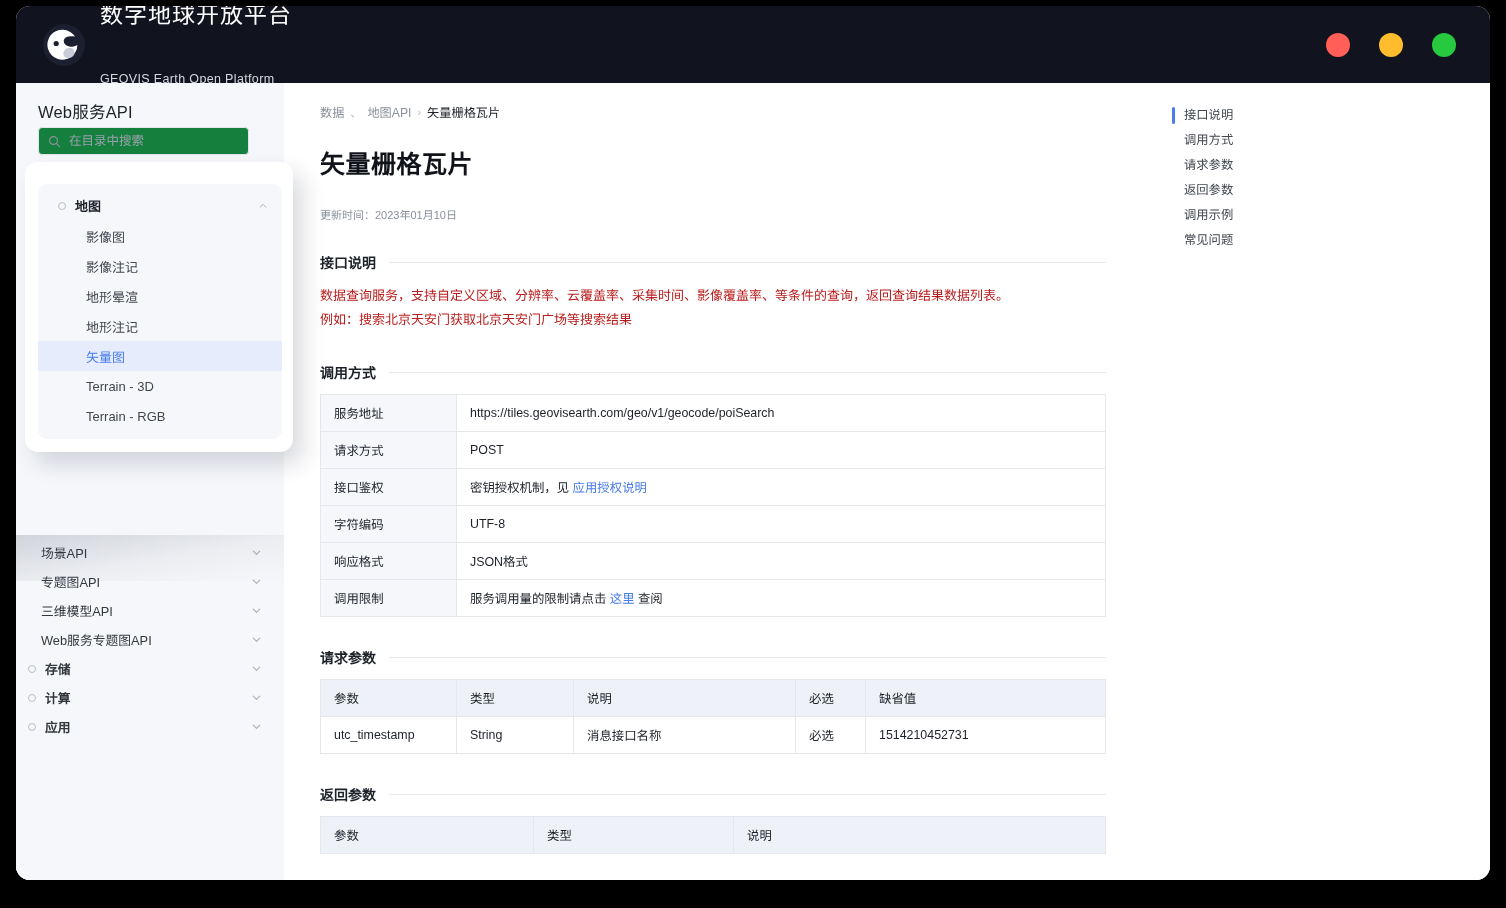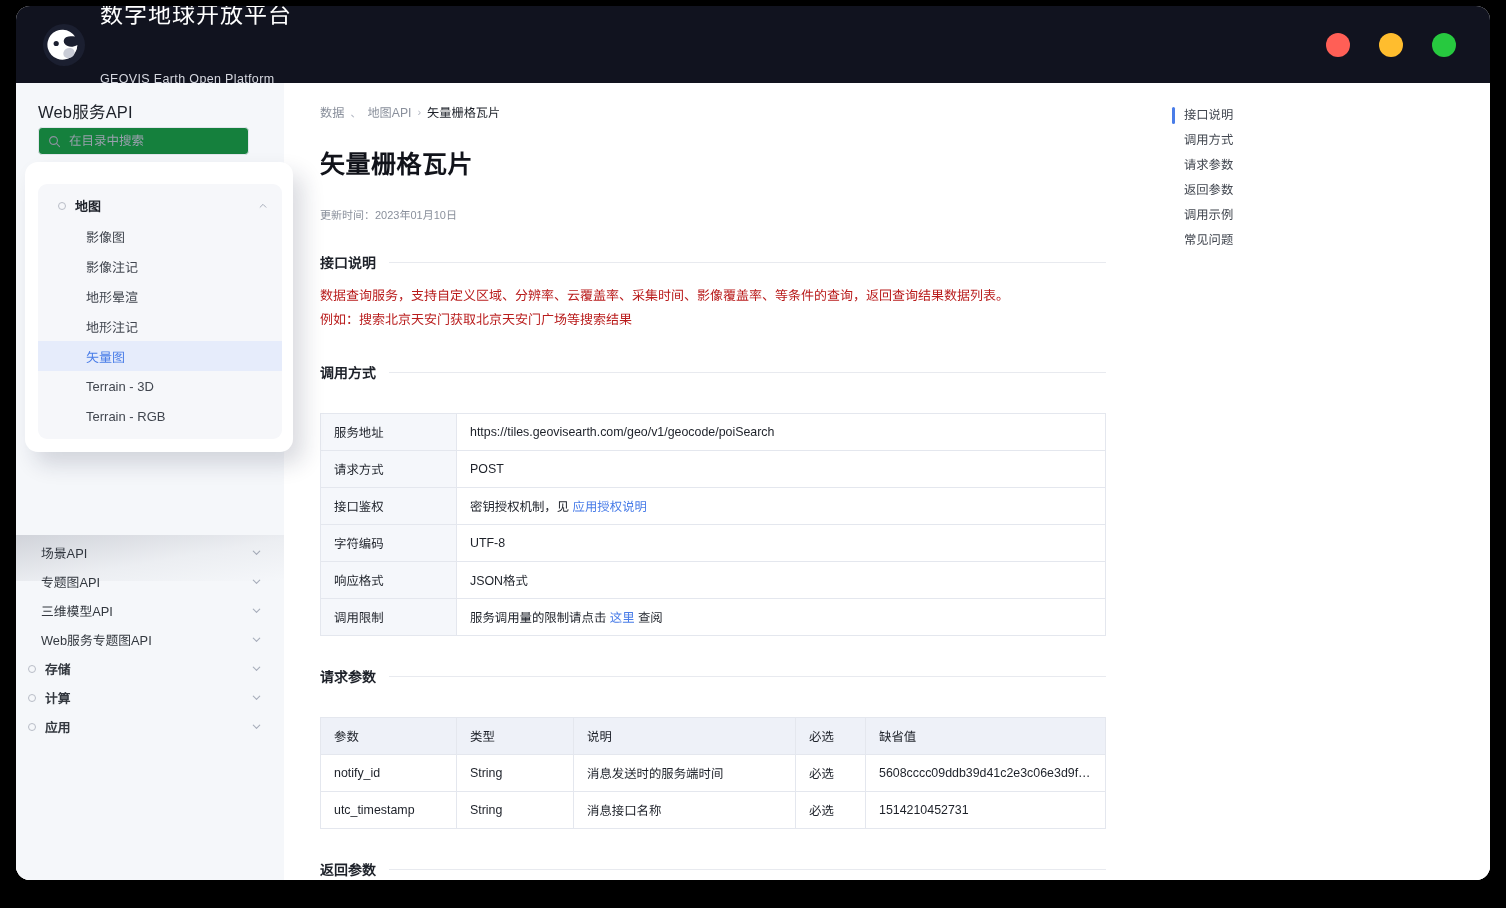--- a/index.html
+++ b/index.html
@@ -232,21 +232,21 @@
   }
 
   .para {
     margin-top: 12px;
     font-size: 13px;
     color: #b91c1c;
     line-height: 1.85;
   }
 
   table.doc {
-    margin-top: 31px;
+    margin-top: 12px;
     border-collapse: collapse;
     width: 786px;
     table-layout: fixed;
   }
   table.doc td, table.doc th {
     border: 1px solid #e4e7ee;
     font-size: 12.4px;
     color: #1d2129;
     text-align: left;
     font-weight: normal;
@@ -486,27 +486,20 @@
             <tr id="req-head">
               <th>参数</th>
               <th>类型</th>
               <th>说明</th>
               <th>必选</th>
               <th>缺省值</th>
             </tr>
           </thead>
         <tbody id="req-body">
             <tr>
-              <td>notify_id</td>
-              <td>String</td>
-              <td>消息发送时的服务端时间</td>
-              <td>必选</td>
-              <td>5608cccc09ddb39d41c2e3c06e3d9fejh2</td>
-            </tr>
-            <tr>
               <td>utc_timestamp</td>
               <td>String</td>
               <td>消息接口名称</td>
               <td>必选</td>
               <td>1514210452731</td>
             </tr>
           </tbody>
       </table>
 
       <div class="section-head">

